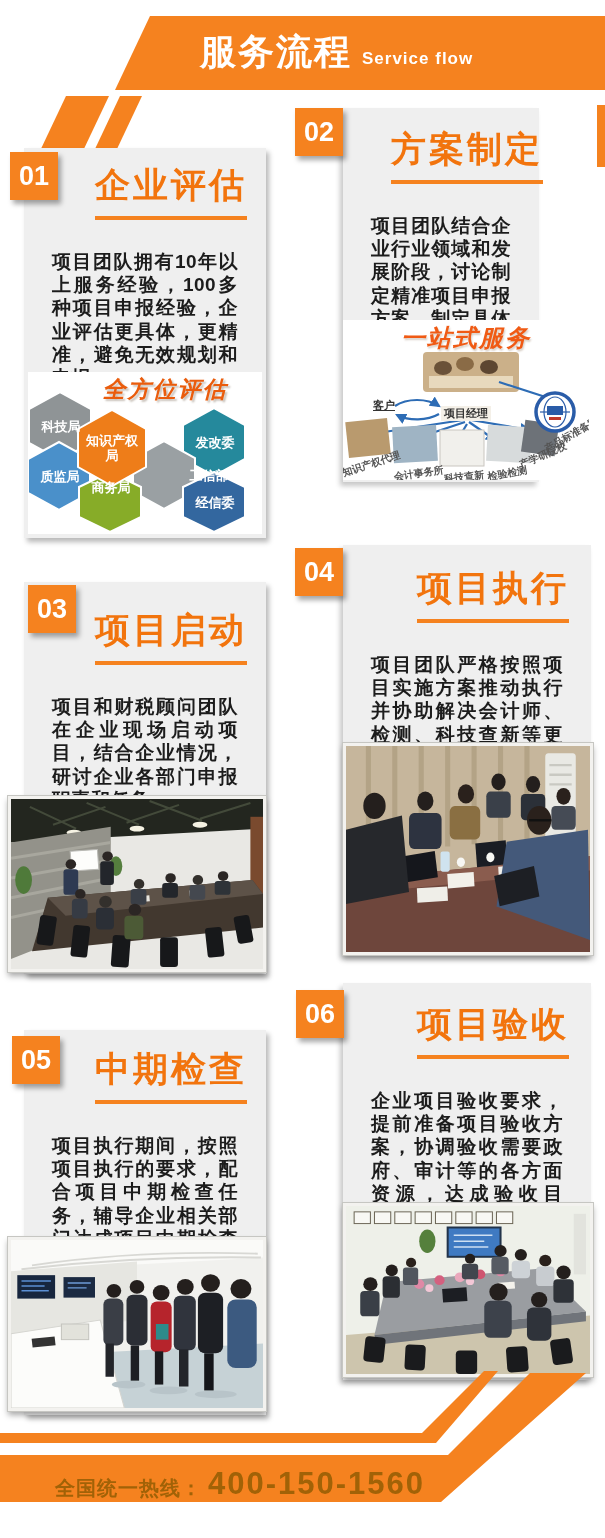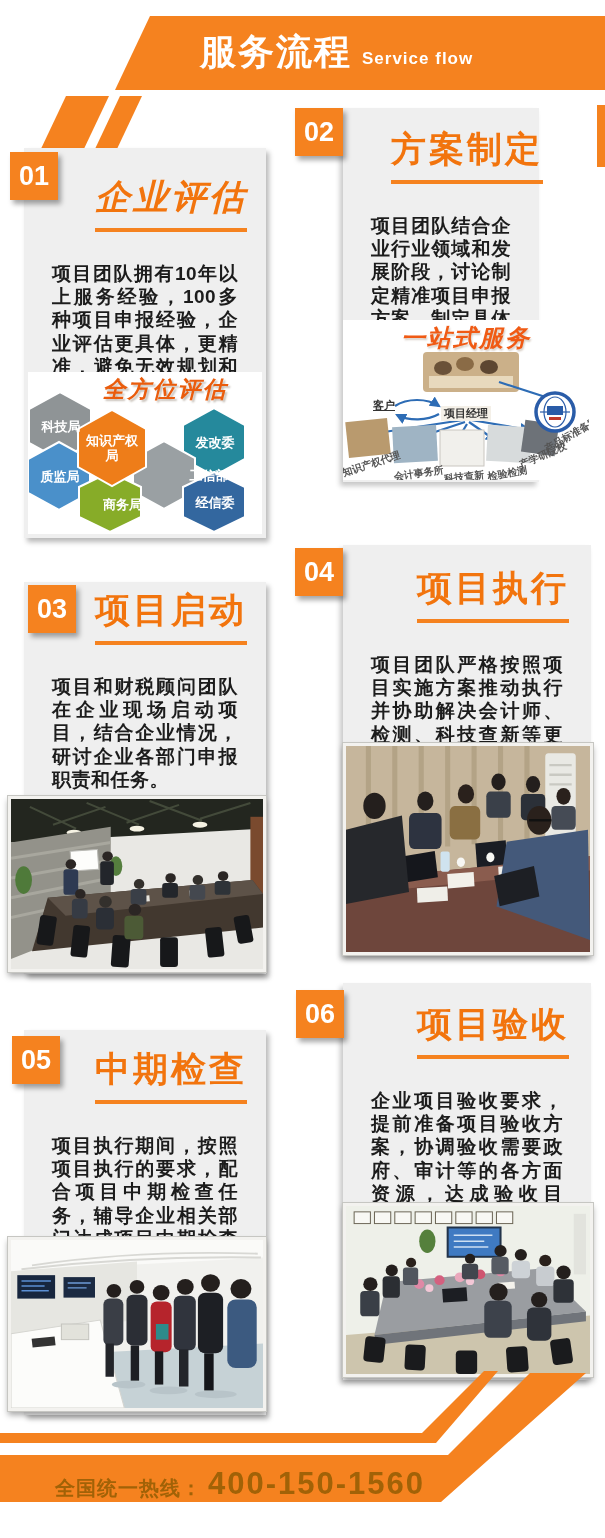--- a/index.html
+++ b/index.html
@@ -61,21 +61,21 @@
   <div class="banner-text">
     <h1>服务流程</h1>
     <span>Service flow</span>
   </div>
   <div class="right-tab" style="left:597px;top:105px;width:8px;height:62px;"></div>
 
   <div class="badge" style="left:10px;top:152px;">
     <span>01</span>
   </div>
   <div class="panel" style="left:24px;top:148px;width:242px;height:390px;">
-    <div class="title-wrap" style="padding-top:26px;font-style:italic;">
+    <div class="title-wrap" style="padding-top:14px;">
       <div class="step-title">企业评估</div>
       <div class="title-underline"></div>
     </div>
     <div class="step-body">项目团队拥有10年以上服务经验，100多种项目申报经验，企业评估更具体，更精准，避免无效规划和申报。</div>
 
     <div class="img-box" style="left:4px;top:224px;width:234px;height:162px;">
       <div class="hex-title">全方位评估</div>
       <svg class="abs" style="left:0;top:0" width="234" height="162" viewBox="0 0 234 162">
         <polygon points="32,20 63,37 63,71 32,88 1,71 1,37" stroke="#fff" stroke-width="2" fill="#8f9496"></polygon>
         <polygon points="186,36 217,53 217,87 186,104 155,87 155,53" stroke="#fff" stroke-width="2" fill="#25899c"></polygon>
@@ -83,21 +83,21 @@
         <polygon points="136,69 167,86 167,120 136,137 105,120 105,86" stroke="#fff" stroke-width="2" fill="#9aa0a3"></polygon>
         <polygon points="186,100 217,115 217,145 186,160 155,145 155,115" stroke="#fff" stroke-width="2" fill="#33679f"></polygon>
         <polygon points="82,100 113,115 113,145 82,160 51,145 51,115" stroke="#fff" stroke-width="2" fill="#87ac28"></polygon>
         <polygon points="84,38 118,57 118,95 84,114 50,95 50,57" stroke="#fff" stroke-width="2" fill="#ee7d19"></polygon>
       </svg>
       <div class="hex-label" style="left:2px;top:47px;">科技局</div>
       <div class="hex-label" style="left:156px;top:63px;">发改委</div>
       <div class="hex-label" style="left:1px;top:97px;">质监局</div>
       <div class="hex-label" style="left:106px;top:96px;padding-left:44px;">工信部</div>
       <div class="hex-label" style="left:156px;top:123px;">经信委</div>
-      <div class="hex-label" style="left:52px;top:125px;text-align:right;">商务局</div>
+      <div class="hex-label" style="left:52px;top:108px;">商务局</div>
       <div class="hex-label" style="left:53px;top:61px;">知识产权局</div>
     </div>
   </div>
 
   <div class="badge" style="left:295px;top:108px;">
     <span>02</span>
   </div>
   <div class="panel right" style="left:343px;top:108px;width:196px;height:374px;">
     <div class="title-wrap" style="padding-top:18px;">
       <div class="step-title">方案制定</div>
@@ -157,21 +157,21 @@
       <div class="os-service" style="left:146px;top:150px;transform:rotate(-10deg);">检验检测</div>
       <div class="os-service" style="left:180px;top:138px;transform:rotate(-24deg);">产学研院校</div>
       <div class="os-service" style="left:206px;top:122px;transform:rotate(-30deg);">产品标准备案</div>
     </div>
   </div>
 
   <div class="badge" style="left:28px;top:585px;">
     <span>03</span>
   </div>
   <div class="panel" style="left:24px;top:582px;width:242px;height:392px;">
-    <div class="title-wrap" style="padding-top:5px;">
+    <div class="title-wrap" style="padding-top:5px;margin-top:20px;">
       <div class="step-title">项目启动</div>
       <div class="title-underline"></div>
     </div>
     <div class="step-body">项目和财税顾问团队在企业现场启动项目，结合企业情况，研讨企业各部门申报职责和任务。</div>
     <div class="photo-frame" style="left:-16px;top:214px;width:252px;height:170px;">
       <svg viewBox="0 0 240 172" preserveAspectRatio="none">
         <rect x="0" y="0" width="240" height="172" fill="#e9e8e4"></rect>
         <path d="M0 0 H240 V30 L0 44 Z" fill="#23261f"></path>
         <path d="M18 8 L62 30 M72 4 L122 26 M132 2 L182 22 M40 26 L90 8 M110 24 L160 6 M180 20 L228 4" stroke="#434a3a" stroke-width="2" fill="none"></path>
         <ellipse cx="60" cy="34" rx="7" ry="3" fill="#f5f2e3"></ellipse>

